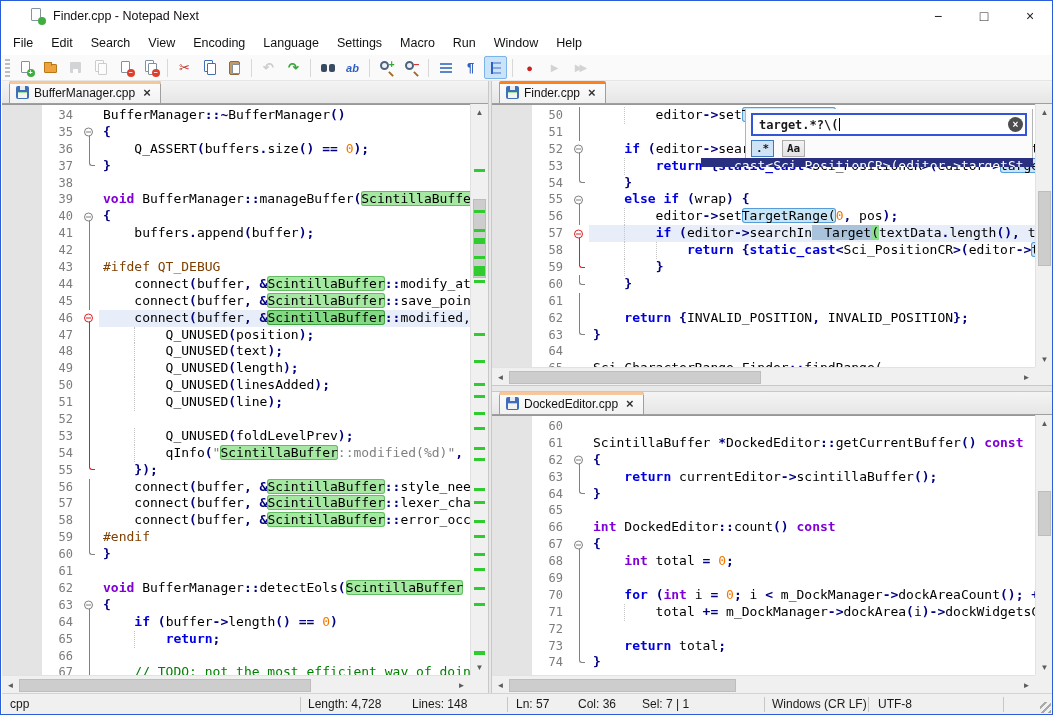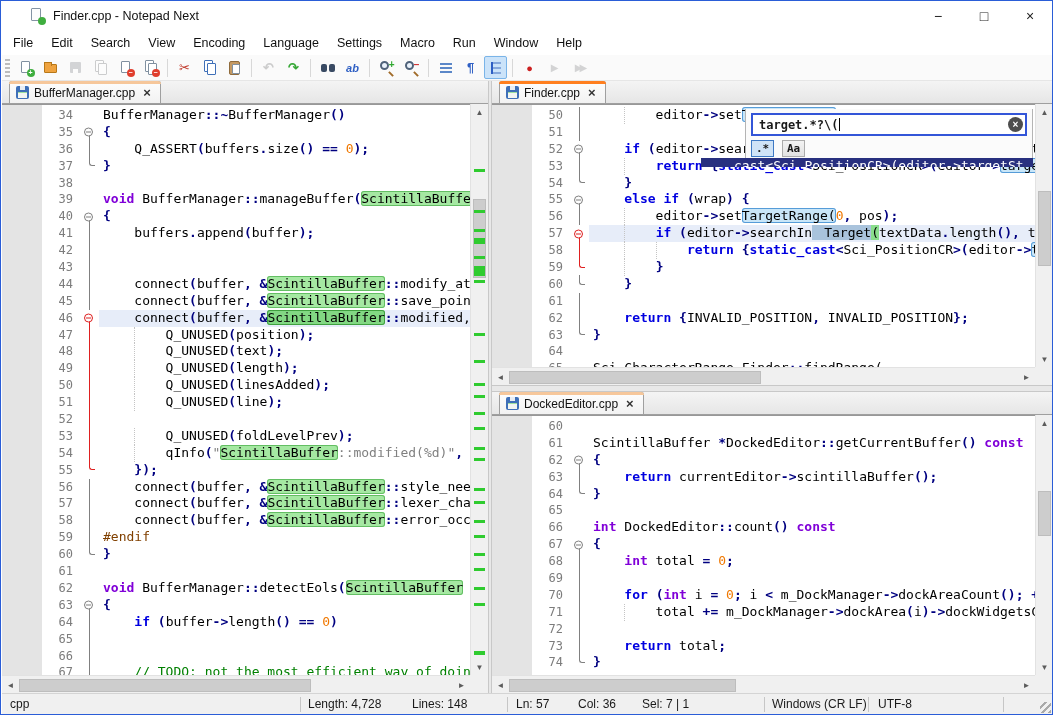--- a/index.html
+++ b/index.html
@@ -349,20 +349,21 @@
           <div class="fold">
             <span class="fv"></span>
           </div>
           <div class="code"></div>
         </div>
         <div class="row">
           <div class="gut">43</div>
           <div class="fold">
             <span class="fv"></span>
           </div>
+          <div class="code"><span class="sg s-d">#ifdef QT_DEBUG</span></div>
         </div>
         <div class="row">
           <div class="gut">44</div>
           <div class="fold">
             <span class="fv"></span>
           </div>
           <div class="code"><span class="sg s-p">    connect</span><span class="sg s-o">(</span><span class="sg s-p">buffer</span><span class="sg s-o">, &amp;</span><span class="sg s-h">ScintillaBuffer</span><span class="sg s-o">::</span><span class="sg s-p">modify_attempt, [=]() {</span></div>
         </div>
         <div class="row">
           <div class="gut">45</div>
@@ -499,20 +500,21 @@
           <div class="fold">
             <span class="fv"></span>
           </div>
           <div class="code"><span class="sg s-p">    </span><span class="sg s-k">if</span><span class="sg s-p"> </span><span class="sg s-o">(</span><span class="sg s-p">buffer</span><span class="sg s-o">-&gt;</span><span class="sg s-p">length</span><span class="sg s-o">()</span><span class="sg s-p"> </span><span class="sg s-o">==</span><span class="sg s-p"> </span><span class="sg s-n">0</span><span class="sg s-o">)</span></div>
         </div>
         <div class="row">
           <div class="gut">65</div>
           <div class="fold">
             <span class="fv"></span>
           </div>
+          <div class="code"><span class="gd" style="left: 35.32px;"></span><span class="sg s-p">        </span><span class="sg s-k">return</span><span class="sg s-o">;</span></div>
         </div>
         <div class="row">
           <div class="gut">66</div>
           <div class="fold">
             <span class="fv"></span>
           </div>
           <div class="code"></div>
         </div>
         <div class="row">
           <div class="gut">67</div>

